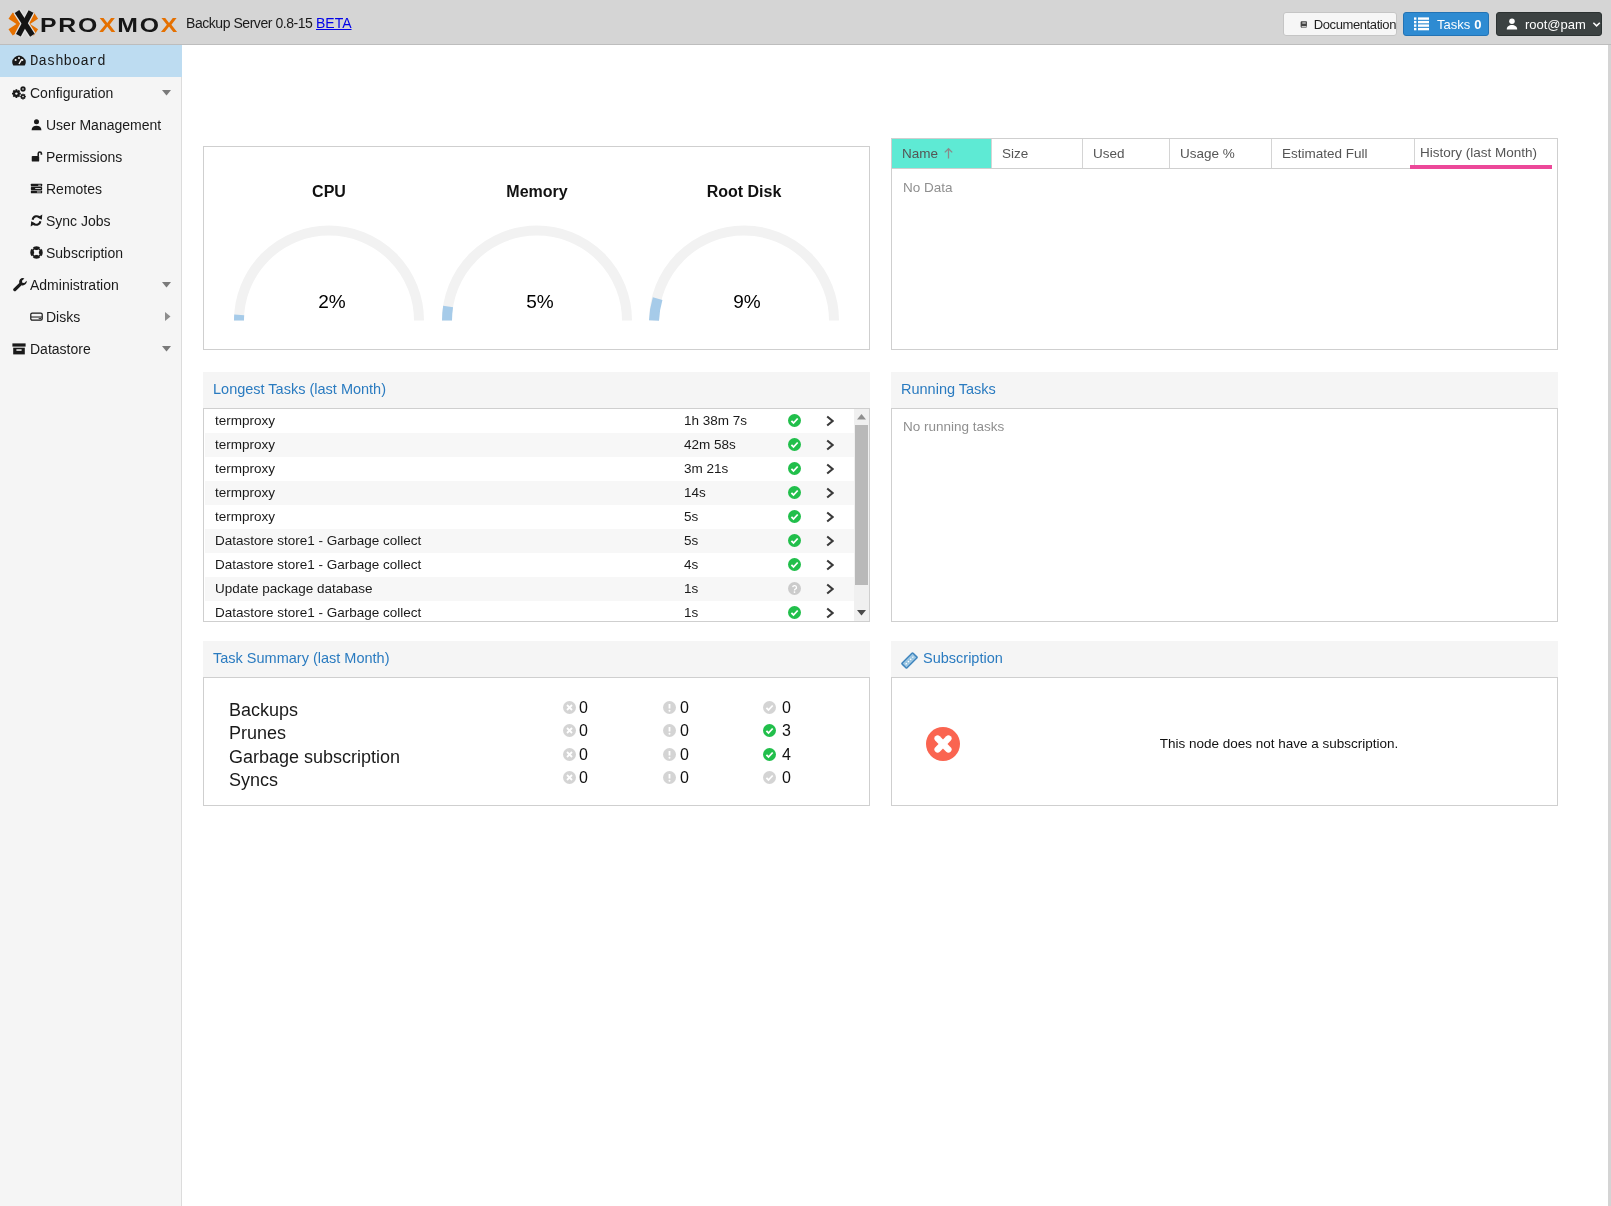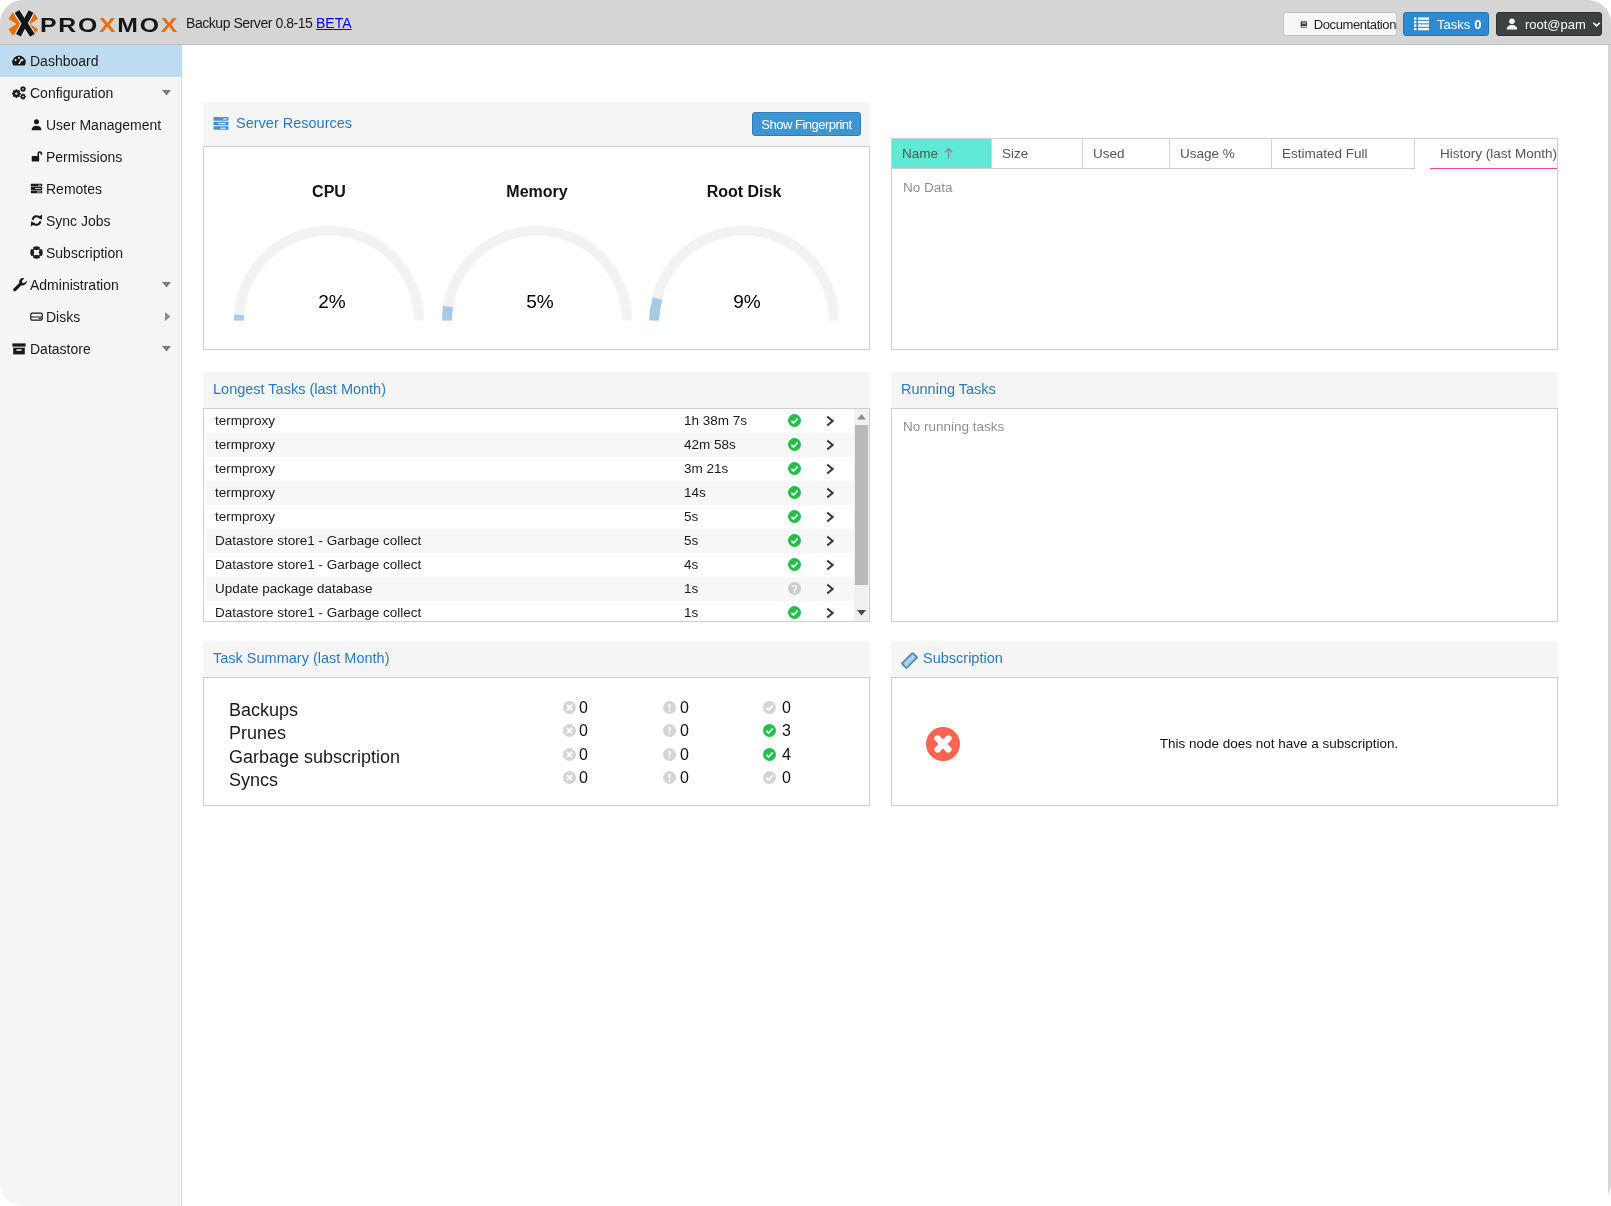--- a/index.html
+++ b/index.html
@@ -1,31 +1,31 @@
 <!DOCTYPE html>
 <html><head>
 <meta charset="utf-8">
 <style>
 html,body{margin:0;padding:0;background:#fff;font-family:"Liberation Sans",sans-serif;}
-#page{position:relative;width:1611px;height:1206px;overflow:hidden;background:#fff;border-radius:23px;}
+#page{position:relative;width:1611px;height:1206px;overflow:hidden;background:#fff;}
 .abs{position:absolute;}
 
 #topbar{left:0;top:0;width:1611px;height:45px;background:#d5d5d5;border-bottom:1px solid #bdbdbd;box-sizing:border-box;}
 #brandtext{left:40px;top:13px;font-weight:bold;font-size:21px;letter-spacing:1.5px;color:#161616;transform:scaleX(1.18);transform-origin:left center;white-space:nowrap;}
 #brandtext .o{color:#E57000;}
 #srvtext{left:186px;top:15px;font-size:14px;letter-spacing:-0.45px;color:#1a1a1a;}
 #beta{left:316px;top:15px;font-size:14px;color:#0202e8;text-decoration:underline;}
 .tbbtn{top:12px;height:24px;border-radius:3px;box-sizing:border-box;display:flex;align-items:center;font-size:13px;}
 #btndoc{left:1283px;width:114px;background:#f6f6f6;border:1px solid #c5c5c5;color:#1f1f1f;letter-spacing:-0.4px;padding-left:8px;}
 #btntasks{left:1403px;width:86px;background:#2e8bd2;border:1px solid #2373b4;color:#fff;}
 #btnuser{left:1496px;width:106px;background:#3c4242;border:1px solid #2c3232;color:#fff;}
 
 #sidebar{left:0;top:45px;width:182px;height:1161px;background:#f5f5f5;border-right:1px solid #dcdcdc;box-sizing:border-box;}
 .nav{position:absolute;left:0;width:182px;height:32px;display:flex;align-items:center;color:#1a1a1a;font-size:14px;}
-.nav.sel{background:#bddcf1;}
+.nav.sel{background:#bddcf1;font-family:Liberation Mono, monospace;}
 .nav .ni{position:absolute;left:11px;top:8px;width:16px;height:16px;}
 .nav .ni2{position:absolute;left:30px;top:9px;width:13px;height:13px;}
 .nav .t1{position:absolute;left:30px;}
 .nav .t2{position:absolute;left:46px;}
 .nav .exp{position:absolute;right:11px;top:13px;}
 
 #chead{left:183px;top:45px;width:1425px;height:37px;background:#f5f5f5;border-bottom:1px solid #cfcfcf;box-sizing:border-box;}
 #chead .t{position:absolute;left:9px;top:8px;font-size:15.5px;letter-spacing:-0.2px;color:#2a7bc0;}
 #rightstrip{left:1608px;top:45px;width:3px;height:1161px;background:#d4d4d4;}
 
@@ -213,36 +213,20 @@
       </svg>
     <span class="t1">Datastore</span>
     <svg class="exp" width="9" height="6" viewBox="0 0 9 6">
         <path d="M0 0h9L4.5 5.5z" fill="#7a7a7a"></path>
       </svg>
   </div>
 
   <div id="rightstrip" class="abs"></div>
 
   <div class="panel" style="left:203px;top:102px;height:248px">
-    <div class="phead" style="height:44px">
-      <svg style="position:absolute;left:10px;top:14px" width="16" height="16" viewBox="0 0 15 15">
-          <g fill="#4792cb">
-            <rect x="0.5" y="1" width="14" height="3.4" rx="0.5"></rect>
-            <rect x="0.5" y="5.3" width="14" height="3.4" rx="0.5"></rect>
-            <rect x="0.5" y="9.6" width="14" height="3.4" rx="0.5"></rect>
-          </g>
-          <g fill="#f5f5f5">
-            <rect x="9.5" y="2.3" width="3.4" height="1"></rect>
-            <rect x="5" y="6.6" width="7" height="1"></rect>
-            <rect x="7" y="10.9" width="5" height="1"></rect>
-          </g>
-        </svg>
-      <div class="ptitle" style="left:33px;top:13px">Server Resources</div>
-      <div style="position:absolute;left:549px;top:10px;width:109px;height:24px;background:#3d96d2;border:1px solid #2f7cb8;border-radius:3px;box-sizing:border-box;color:#fff;font-size:13px;letter-spacing:-0.5px;display:flex;align-items:center;justify-content:center">Show Fingerprint</div>
-    </div>
     <div class="pbody" style="top:44px">
 
       <div style="position:absolute;left:25px;top:36px;width:200px;text-align:center;font-size:16px;font-weight:bold;color:#111">CPU</div>
       <div style="position:absolute;left:233px;top:36px;width:200px;text-align:center;font-size:16px;font-weight:bold;color:#111">Memory</div>
       <div style="position:absolute;left:440px;top:36px;width:200px;text-align:center;font-size:16px;font-weight:bold;color:#111">Root Disk</div>
       <svg style="position:absolute;left:25px;top:76px" width="200" height="100" viewBox="0 0 200 100">
         <path d="M10 97.5 A90 90 0 0 1 190 97.5" fill="none" stroke="#f2f2f2" stroke-width="10"></path>
         <path d="M10 97.5 A90 90 0 0 1 10.18 91.85" fill="none" stroke="#a6cbe9" stroke-width="10"></path>
         <text x="103" y="84.5" text-anchor="middle" font-size="19" fill="#000">2%</text>
       </svg>
@@ -262,21 +246,21 @@
   <div class="panel" style="left:891px;top:102px;height:248px">
     <div class="pbody" style="top:36px">
       <div class="hcell" style="left:0;width:100px;background:#5eead4;border-bottom:1px solid #cfcfcf">Name&nbsp;<svg style="margin-left:1px" width="11" height="13" viewBox="0 0 11 13">
             <line x1="5.5" y1="2" x2="5.5" y2="11.5" stroke="#8a8a8a" stroke-width="1.3"></line>
             <path d="M1.8 5.4 L5.5 1.7 L9.2 5.4" fill="none" stroke="#8a8a8a" stroke-width="1.3"></path>
           </svg></div>
       <div class="hcell" style="left:100px;width:91px;border-bottom:1px solid #cfcfcf">Size</div>
       <div class="hcell" style="left:191px;width:87px;border-bottom:1px solid #cfcfcf">Used</div>
       <div class="hcell" style="left:278px;width:102px;border-bottom:1px solid #cfcfcf">Usage %</div>
       <div class="hcell" style="left:380px;width:143px;border-bottom:1px solid #cfcfcf">Estimated Full</div>
-      <div class="hcell" style="left:538px;width:142px;border-right:none;border-bottom:1px solid #ec4899">History (last Month)</div>
+      <div class="hcell" style="left:518px;width:142px;border-right:none;border-bottom:4px solid #ec4899">History (last Month)</div>
       <div class="gray" style="position:absolute;left:11px;top:41px;font-size:13.5px">No Data</div>
     </div>
   </div>
 
   <div class="panel" style="left:203px;top:372px;height:250px">
     <div class="phead" style="height:36px">
         <div class="ptitle" style="left:10px;top:9px">Longest Tasks (last Month)</div>
       </div>
     <div class="pbody" style="top:36px">
       <div class="trow" style="top:0">

